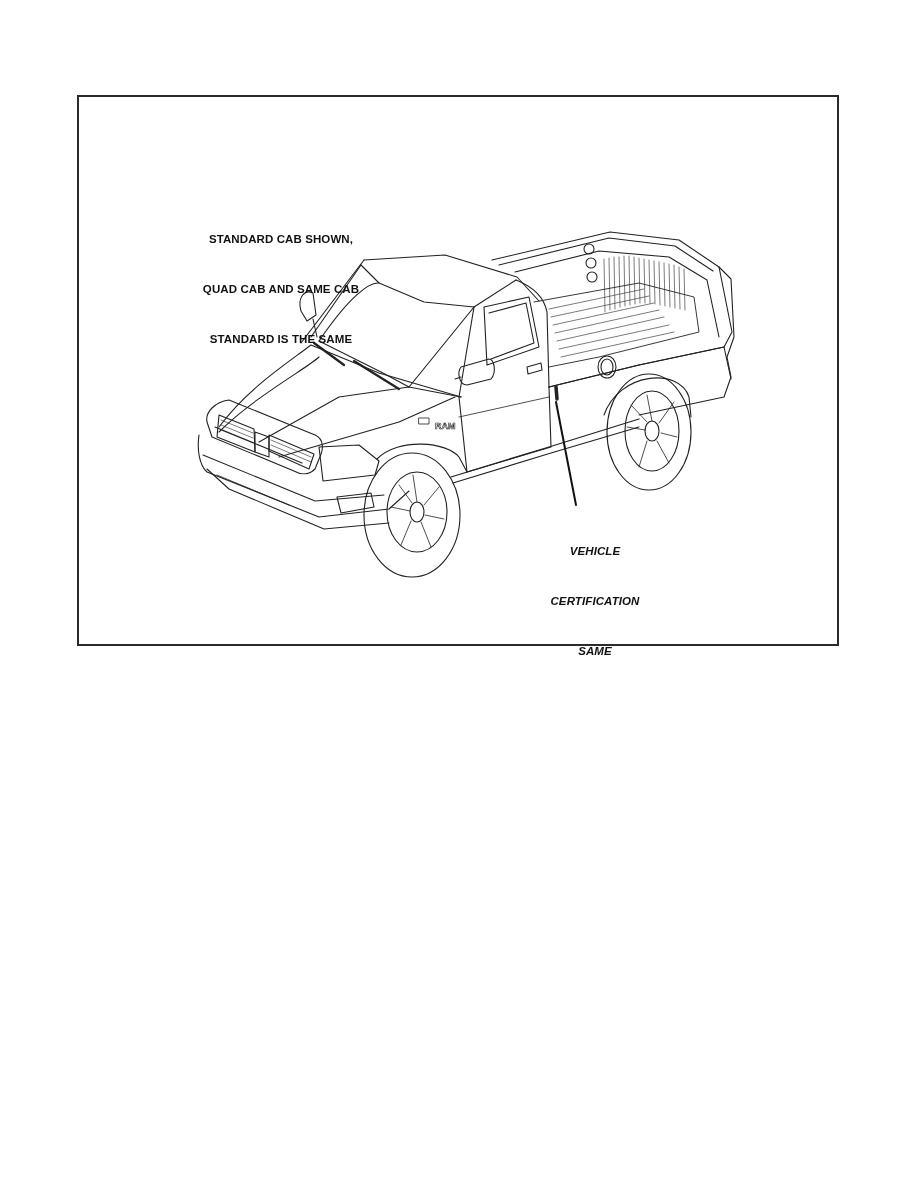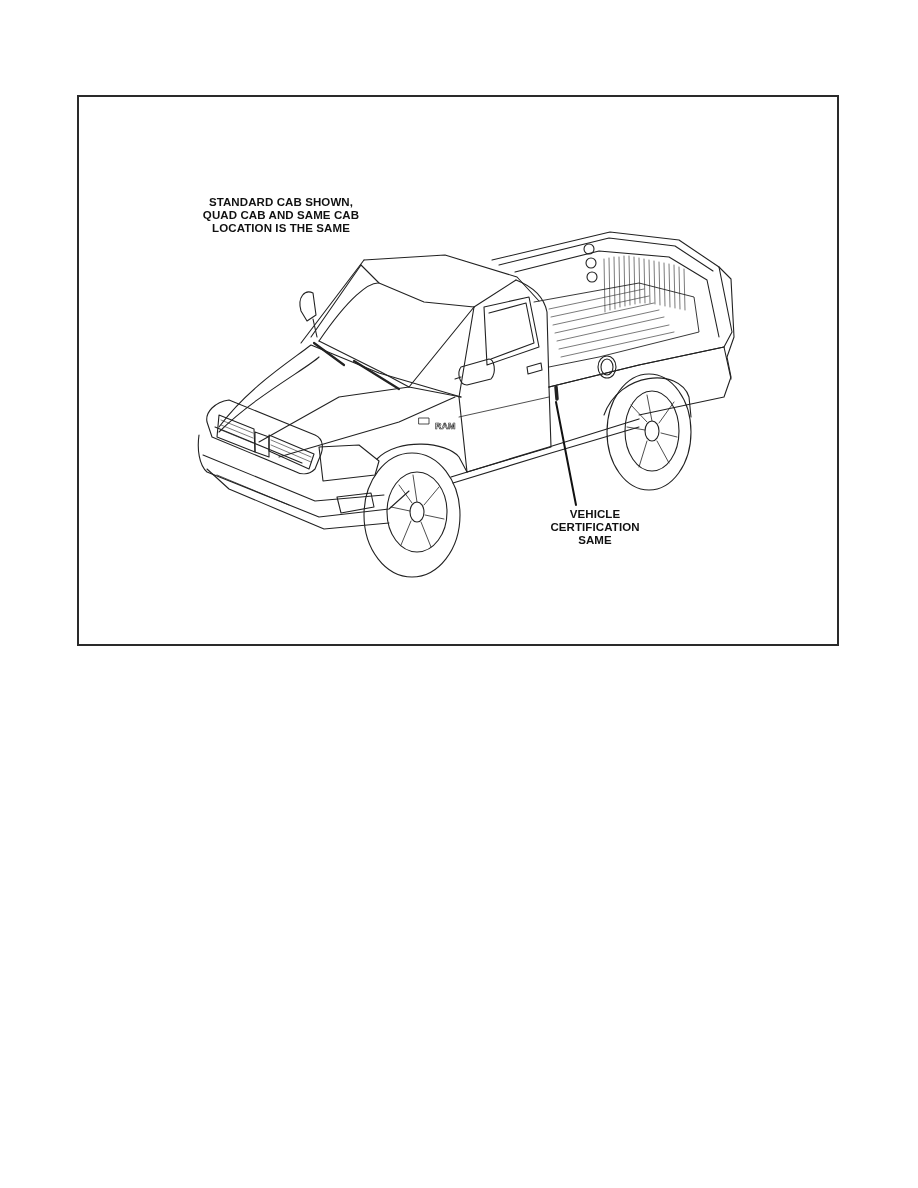--- a/index.html
+++ b/index.html
@@ -6,22 +6,22 @@
   body { width: 918px; height: 1188px; position: relative; overflow: hidden; font-family: "Liberation Sans", sans-serif; }
   .figure-frame {
     position: absolute; left: 77px; top: 95px; width: 762px; height: 551px;
     border: 2px solid #2a2a2a; box-sizing: border-box; background: #fff;
   }
   .callout {
     position: absolute; font-family: "Liberation Sans", sans-serif; font-weight: bold;
     font-size: 11.5px; line-height: 13px; color: #111; text-align: center; letter-spacing: 0.1px;
   }
   .callout-top { left: 102px; top: 99px; width: 200px; }
-  .callout-bottom { left: 456px; top: 411px; width: 120px; }
-  .callout .line { display: block; white-space: nowrap; }
+  .callout-bottom { left: 456px; top: 411px; width: 120px; font-style: italic; }
+  .callout .line { display: block; white-space: nowrap; margin-top: 37px; }
   .caption {
     position: absolute; left: 20px; top: 492px; font-size: 13px; color: #111; white-space: nowrap;
   }
   .illustration { position: absolute; left: 0; top: 0; width: 758px; height: 547px; }
 </style>
 </head>
 <body>
 
 <div class="figure-frame">
 
@@ -177,21 +177,21 @@
         <path d="M333 406 L320 388"></path>
       </g>
     </g>
 
     <path d="M477 305 L497 408" stroke="#111" stroke-width="2"></path>
   </svg>
 
   <div class="callout callout-top">
     <span class="line">STANDARD CAB SHOWN,</span>
     <span class="line">QUAD CAB AND SAME CAB</span>
-    <span class="line">LOCATION IS THE SAME</span>
+    <span class="line">STANDARD IS THE SAME</span>
   </div>
 
   <div class="callout callout-bottom">
     <span class="line">VEHICLE</span>
     <span class="line">CERTIFICATION</span>
     <span class="line">SAME</span>
   </div>
 
 </div>
 

